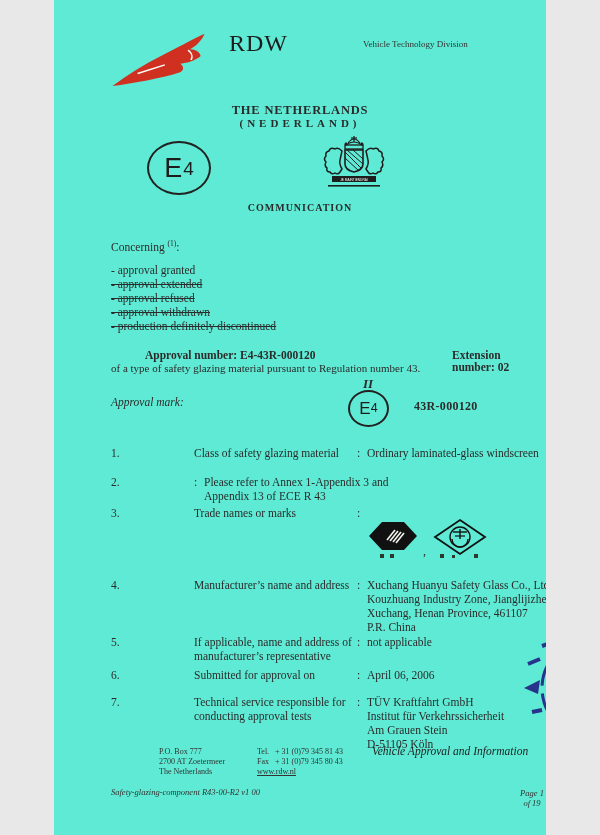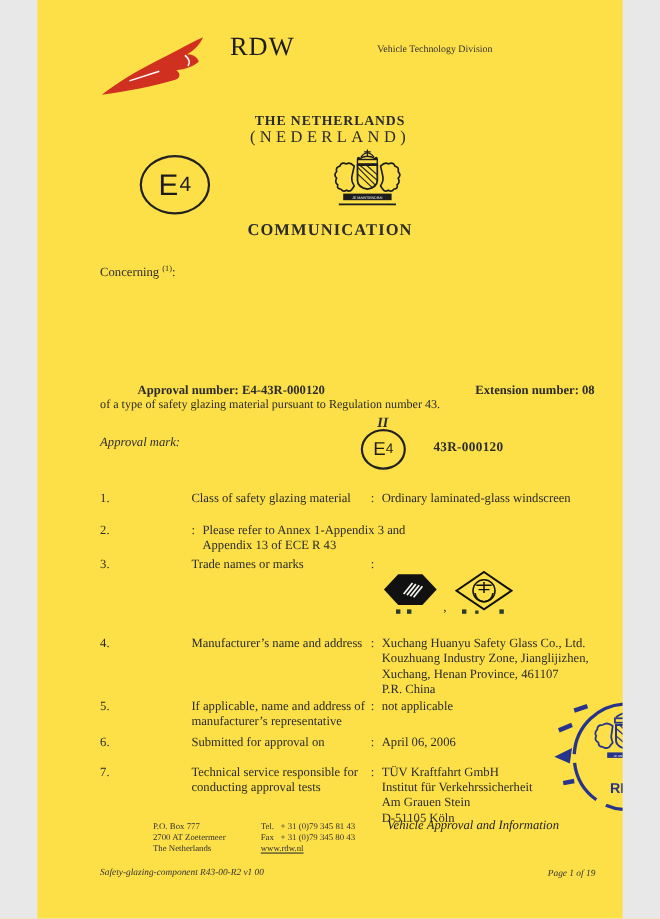--- a/index.html
+++ b/index.html
@@ -1,30 +1,30 @@
 <!DOCTYPE html>
 <html><head>
 <meta charset="utf-8">
 <style>
   html,body{margin:0;padding:0;background:#e8e8e8;}
   .page{
-    position:relative;width:532px;height:835px;margin:0 auto;
-    background:#fde047;overflow:hidden;
+    position:relative;width:492px;height:835px;margin:0 auto;
+    background:#5eead4;overflow:hidden;
     font-family:"Liberation Serif", serif;color:#2b2b2b;
   }
   
   .red-logo{position:absolute;left:56px;top:26px;width:98px;height:64px;}
   .org-name{position:absolute;left:175px;top:30px;font-size:24px;letter-spacing:1px;color:#1d1d1d;}
   .division{position:absolute;left:309px;top:39px;font-size:9px;color:#333;}
   
   .center-col{position:absolute;left:0;top:0;width:600px;text-align:center;}
   .country{position:absolute;top:103px;width:100%;font-weight:bold;font-size:12.5px;letter-spacing:.8px;}
-  .country-native{position:absolute;top:117px;width:100%;font-size:15px;letter-spacing:4px;}
+  .country-native{position:absolute;top:117px;width:100%;font-size:11px;letter-spacing:4px;font-weight:bold;}
   .coat-wrap{position:absolute;top:134px;left:261px;width:78px;height:64px;}
-  .doc-type{position:absolute;top:202px;width:100%;font-weight:bold;font-size:15px;letter-spacing:1px;}
+  .doc-type{position:absolute;top:202px;width:100%;font-weight:bold;font-size:10px;letter-spacing:1px;}
   
   .e4-big{
     position:absolute;left:93px;top:141px;width:60px;height:50px;
     border:2.5px solid #222;border-radius:50%;
     display:flex;align-items:center;justify-content:center;
     font-family:"Liberation Sans", sans-serif;color:#1c1c1c;
   }
   .e4-big .e{font-size:27px;font-weight:500;line-height:1;}
   .e4-big .four{font-size:19px;font-weight:500;line-height:1;margin-left:1px;}
   
@@ -114,25 +114,32 @@
 
   <div class="doc-type center-col">COMMUNICATION</div>
 
   <div class="e4-big">
     <span class="e">E</span>
     <span class="four">4</span>
   </div>
 
   <div class="concerning">
     <span>Concerning </span><sup>(1)</sup><span>:</span>
+    <div class="concern-items">
+      <div>- approval granted</div>
+      <div class="struck">- approval extended</div>
+      <div class="struck">- approval refused</div>
+      <div class="struck">- approval withdrawn</div>
+      <div class="struck">- production definitely discontinued</div>
+    </div>
   </div>
   <div class="subject">of a type of safety glazing material pursuant to Regulation number 43.</div>
 
   <div class="appr-num">Approval number: E4-43R-000120</div>
-  <div class="ext-num">Extension number: 08</div>
+  <div class="ext-num">Extension number: 02</div>
 
   <div class="appr-mark-label">Approval mark:</div>
   <div class="mark-roman">II</div>
   <div class="e4-small">
     <span class="e">E</span>
     <span class="four">4</span>
   </div>
   <div class="mark-number">43R-000120</div>
 
   <div class="rows">

